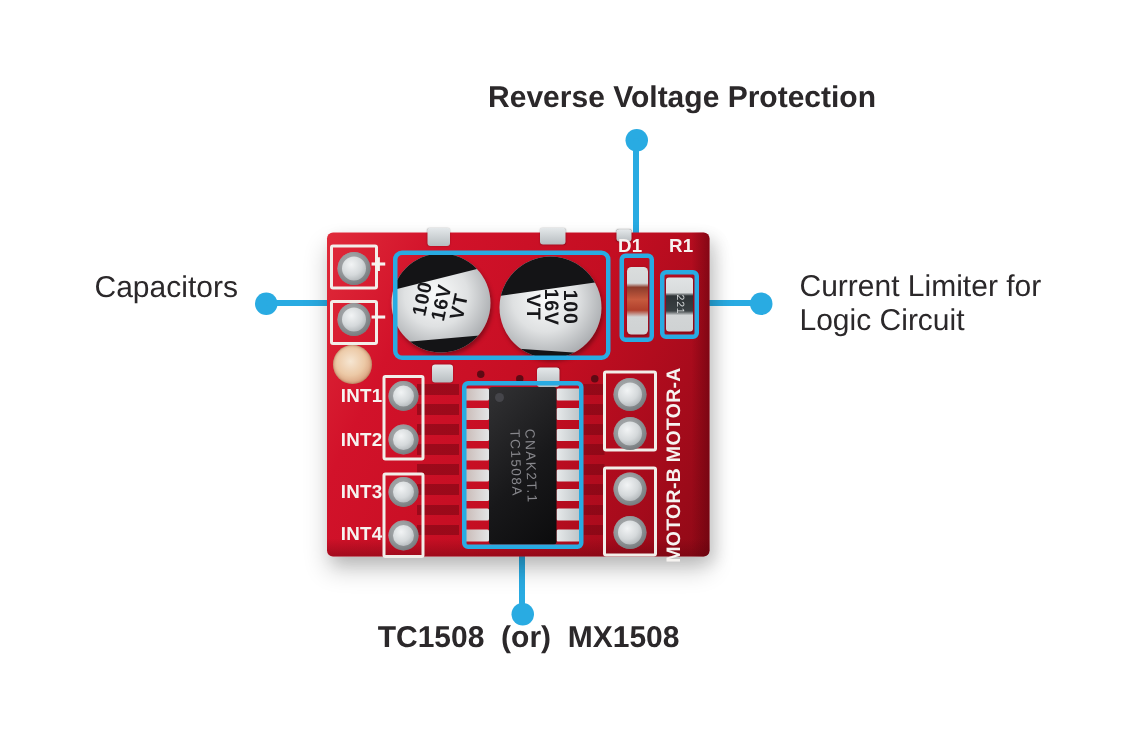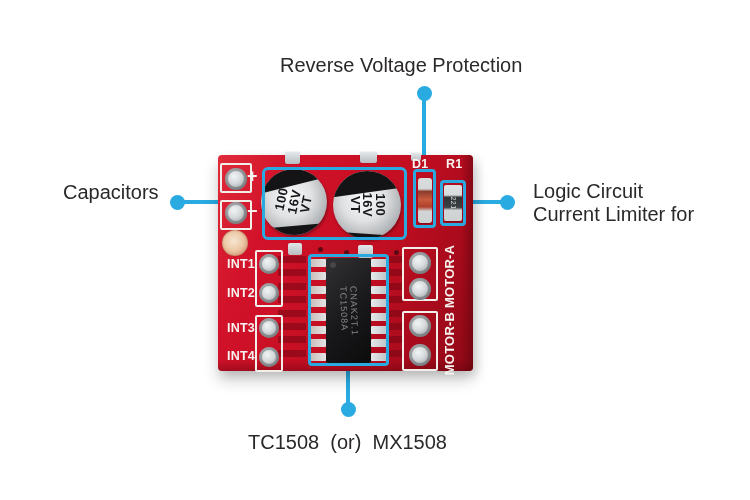--- a/index.html
+++ b/index.html
@@ -2,21 +2,21 @@
 <html><head>
 <meta charset="utf-8">
 <style>
   * { margin:0; padding:0; box-sizing:border-box; }
   body { background:#ffffff; }
   .canvas { position:relative; width:750px; height:500px; background:#ffffff;
             font-family:"Liberation Sans", sans-serif; overflow:hidden; }
 
   
   .lbl { position:absolute; color:#2b282a; font-size:20px; line-height:23px; }
-  .lbl.center { text-align:left; }
+  .lbl.center { text-align:right;font-weight:bold; }
   .cline { position:absolute; background:#29abe2; border-radius:2px; }
   .cdot  { position:absolute; width:15px; height:15px; border-radius:50%; background:#29abe2; }
   .hbox  { position:absolute; border:3px solid #29abe2; border-radius:6px; z-index:6; }
 
   
   .board { position:absolute; left:218px; top:155px; width:255px; height:216px;
            border-radius:4px;
            background:linear-gradient(115deg,#e02b3a 0%,#d2122a 22%,#c40e22 55%,#a80b1c 80%,#8e0916 100%);
            box-shadow:0 9px 16px rgba(0,0,0,.20), 4px 4px 10px rgba(0,0,0,.12); }
   .board > * { position:absolute; }
@@ -53,25 +53,25 @@
 
 <div class="canvas">
 
   <div class="lbl center" style="left:280px; top:54px; width:304px;">Reverse Voltage Protection</div>
 
   <div class="lbl" style="left:63px; top:181px; width:120px;">
     <div>Capacitors</div>
   </div>
 
   <div class="lbl" style="left:533px; top:180px; width:190px;">
+    <div>Current Limiter for</div>
     <div>Logic Circuit</div>
-    <div>Current Limiter for</div>
   </div>
 
-  <div class="lbl center" style="left:248px; top:412px; width:205px; white-space:pre;margin-top:19px;">TC1508  (or)  MX1508</div>
+  <div class="lbl center" style="left:248px; top:395px; width:205px; white-space:pre;margin-top:19px;">TC1508  (or)  MX1508</div>
 
   <div class="cdot" style="left:417px; top:86px;"></div>
   <div class="cline" style="left:422px; top:92px; width:4px; height:80px;"></div>
 
   <div class="cdot" style="left:170px; top:195px;"></div>
   <div class="cline" style="left:177px; top:200px; width:86px; height:4px;"></div>
 
   <div class="cline" style="left:465px; top:200px; width:43px; height:4px;"></div>
   <div class="cdot" style="left:500px; top:195px;"></div>
 

